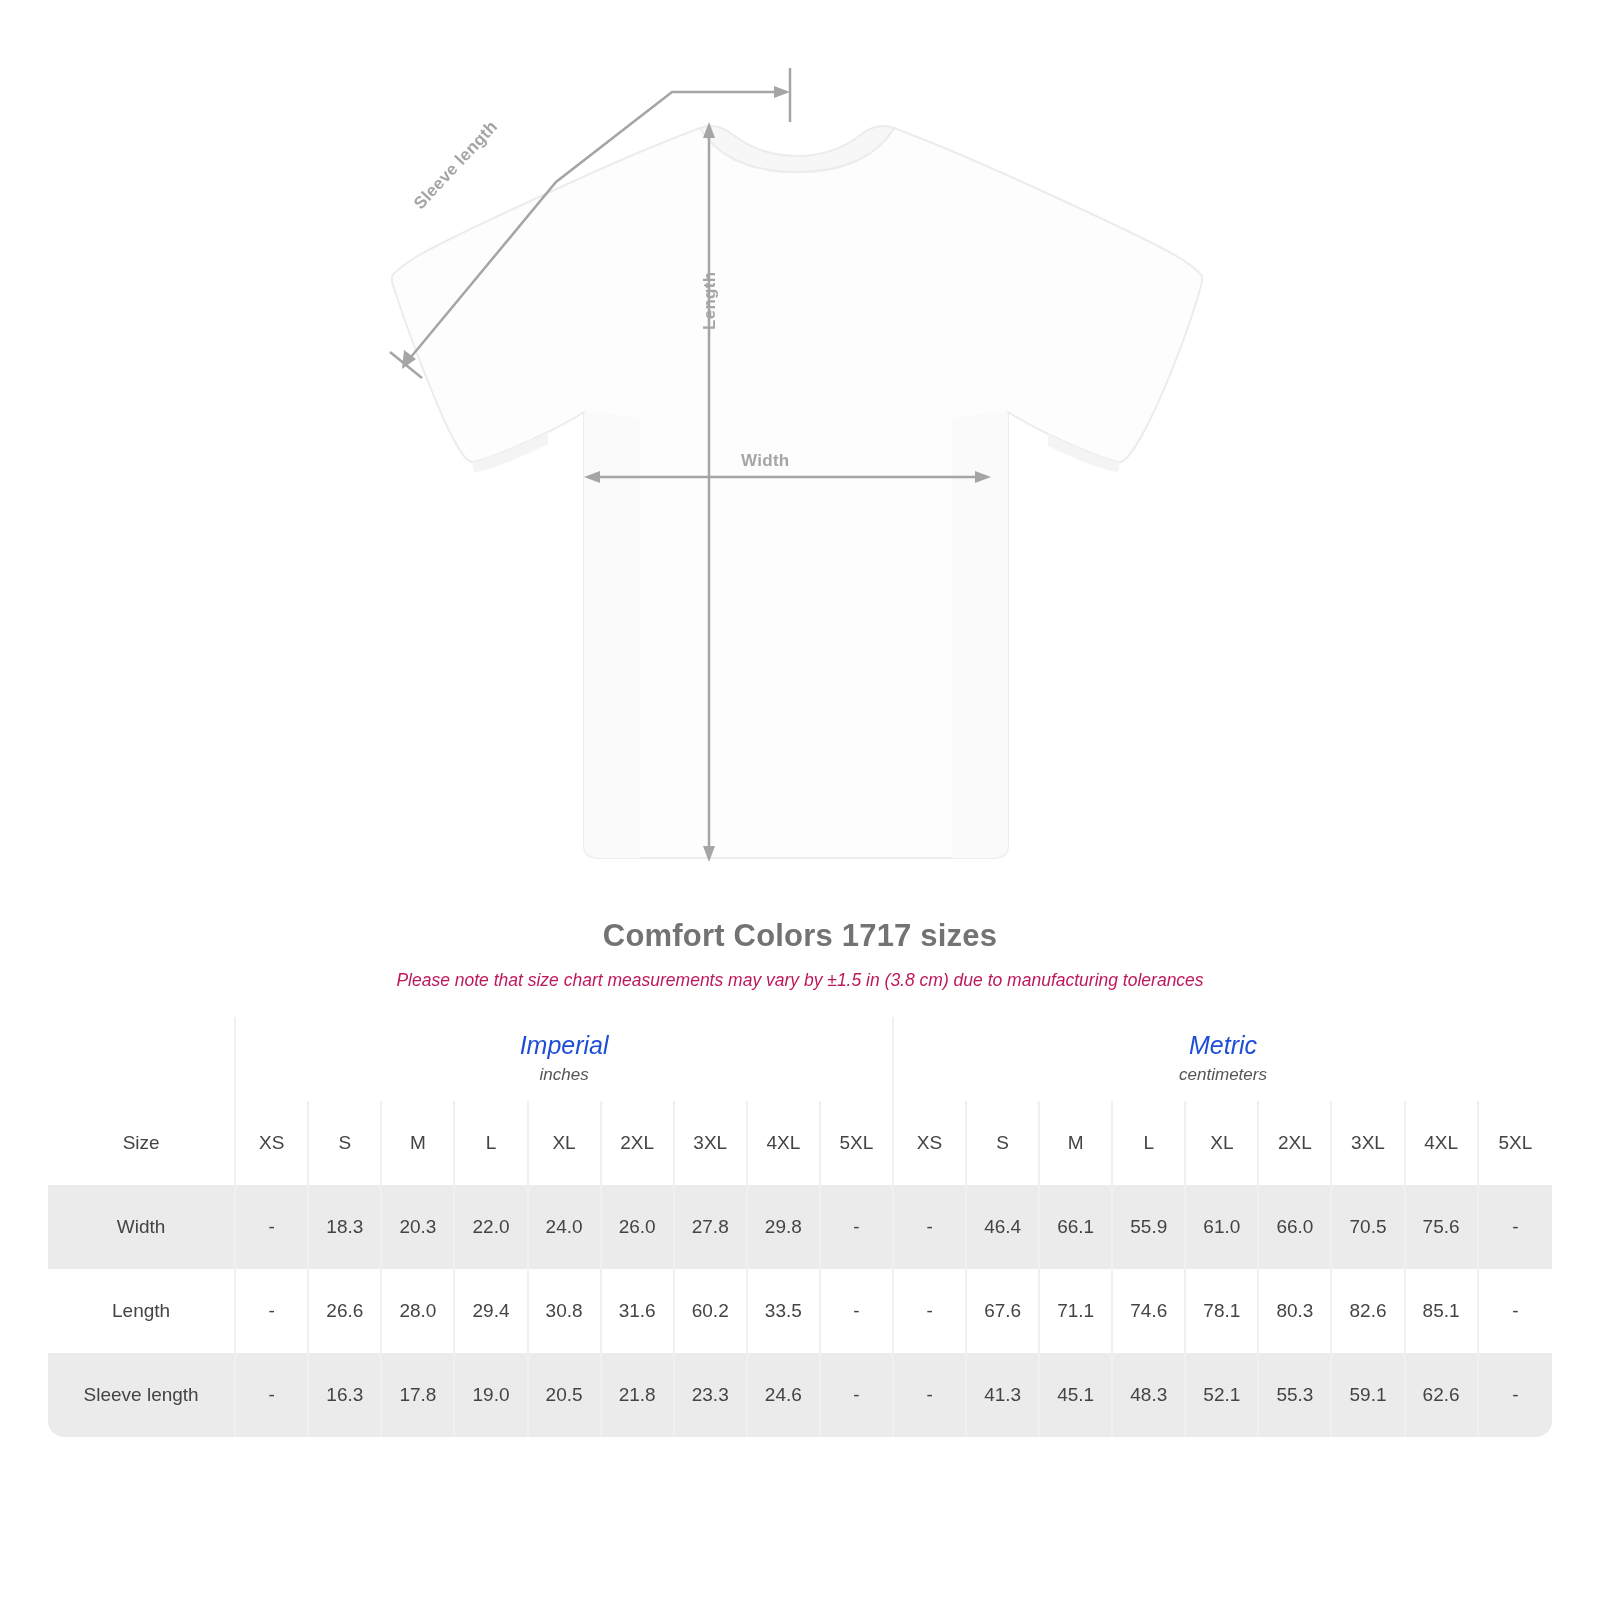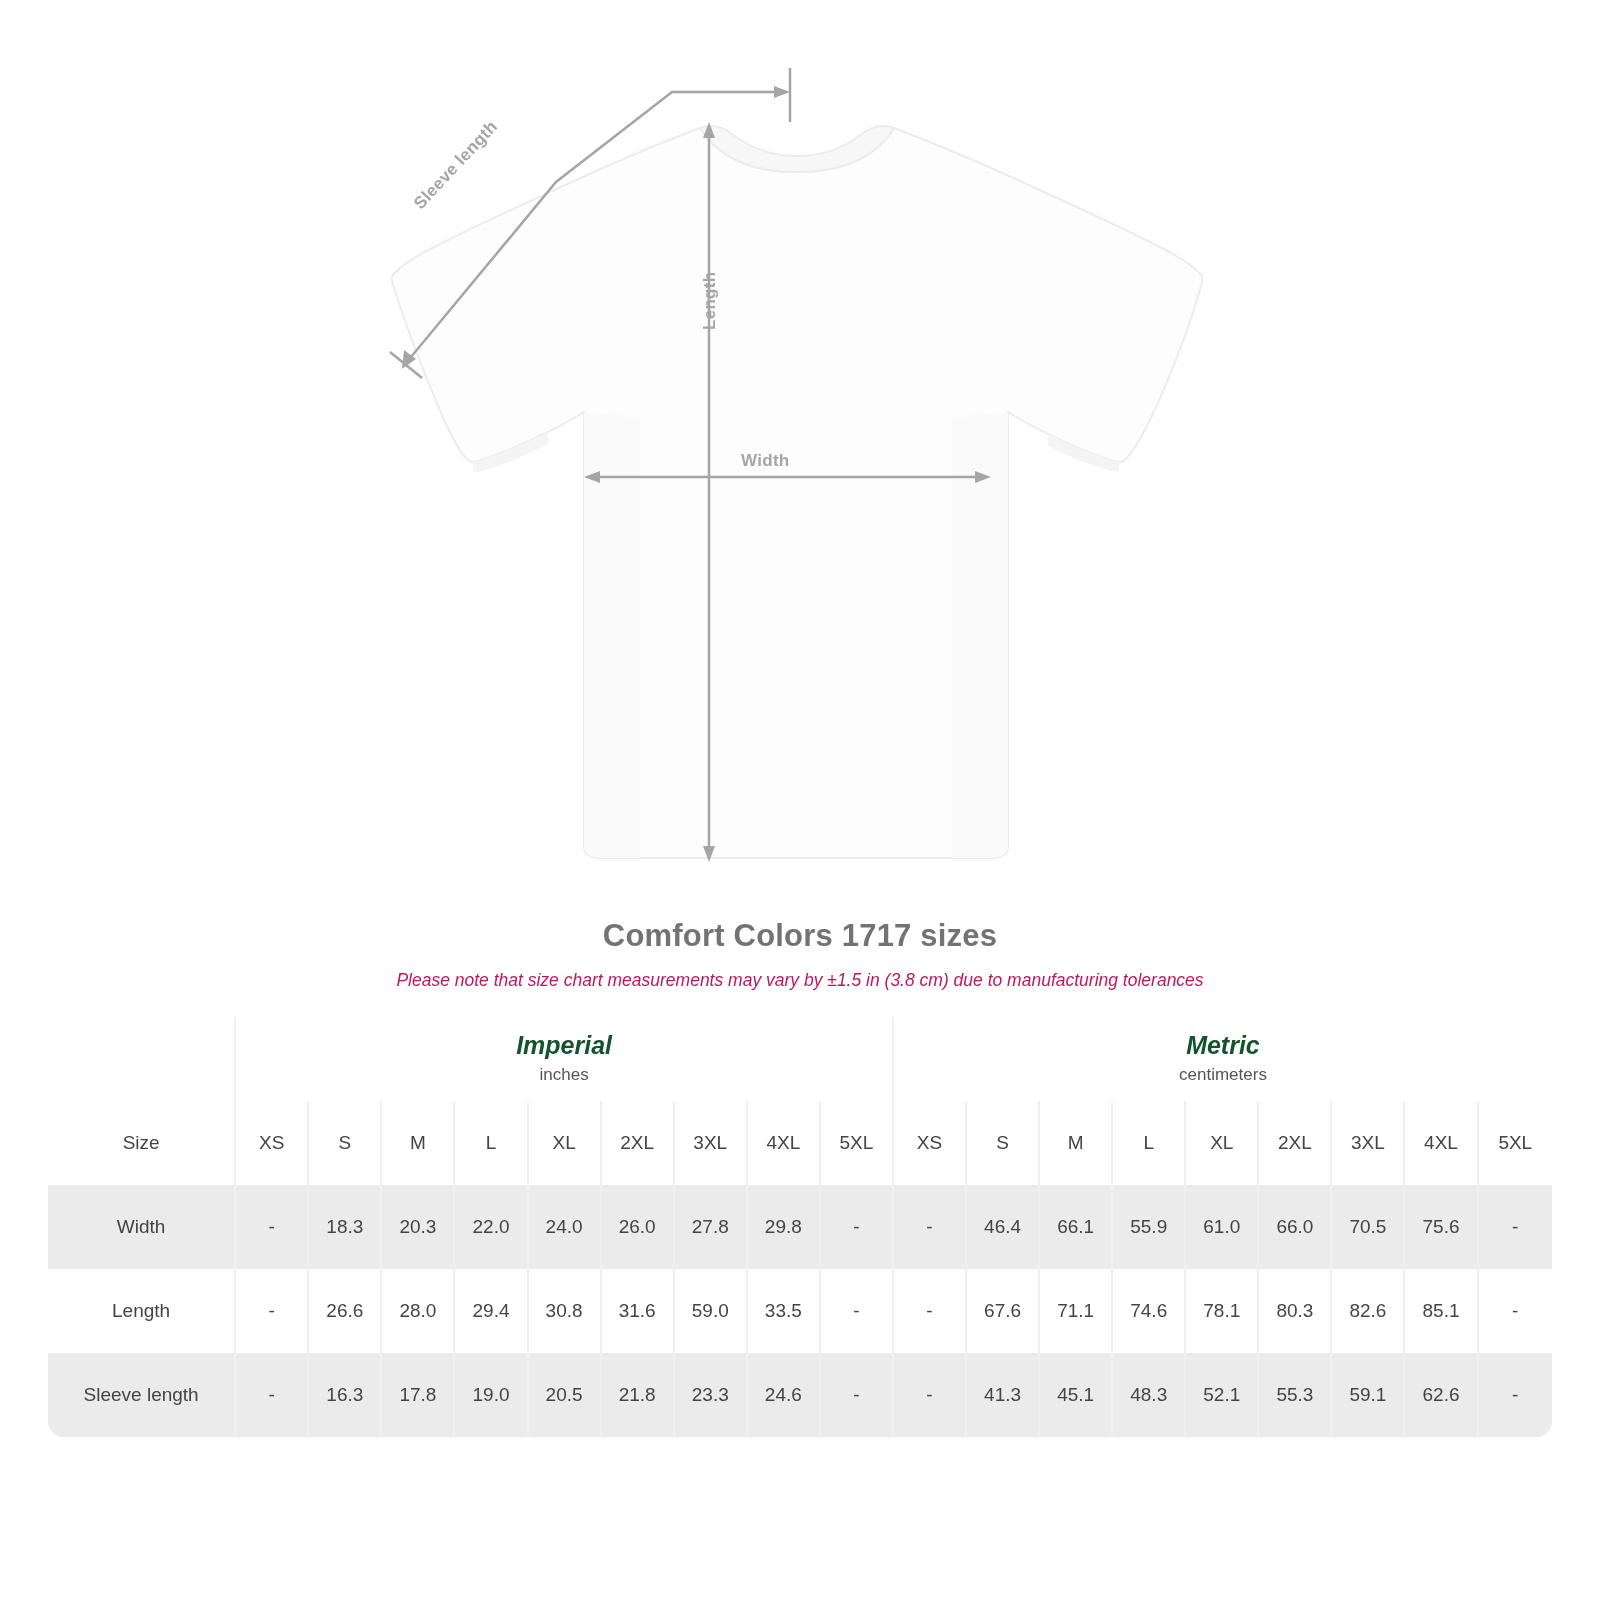--- a/index.html
+++ b/index.html
@@ -101,26 +101,27 @@
   }
   
   .unit-row th {
     background: #ebebeb;
     height: 120px;
     border-right: none;
   }
   .unit-title {
     font-size: 25px;
     font-style: italic;
-    font-weight: bold;
-    color: #14532d;
+    font-weight: normal;
+    color: #1d4ed8;
     line-height: 1.25;
   }
   .unit-sub {
     font-size: 17px;
+    font-style: italic;
     color: #555555;
     line-height: 1.6;
   }
   .unit-row th.corner-left {
     border-top-left-radius: 16px;
   }
   .unit-row th.corner-right {
     border-top-right-radius: 16px;
   }
   
@@ -278,21 +279,21 @@
         </tr>
 
         <tr>
           <td class="rowlabel">Length</td>
           <td>-</td>
           <td>26.6</td>
           <td>28.0</td>
           <td>29.4</td>
           <td>30.8</td>
           <td>31.6</td>
-          <td>59.0</td>
+          <td>60.2</td>
           <td>33.5</td>
           <td>-</td>
           <td>-</td>
           <td>67.6</td>
           <td>71.1</td>
           <td>74.6</td>
           <td>78.1</td>
           <td>80.3</td>
           <td>82.6</td>
           <td>85.1</td>

